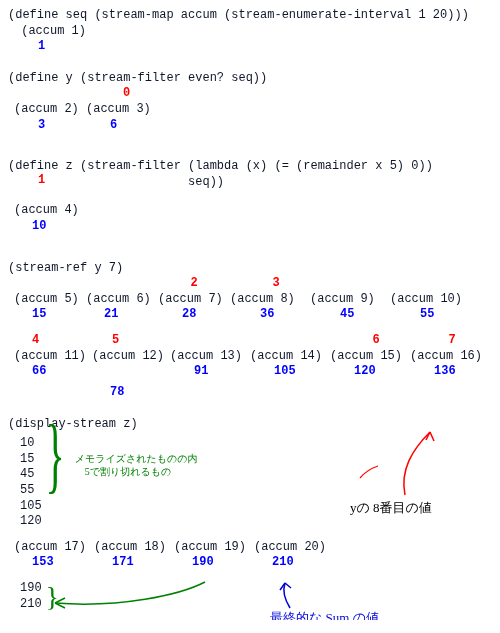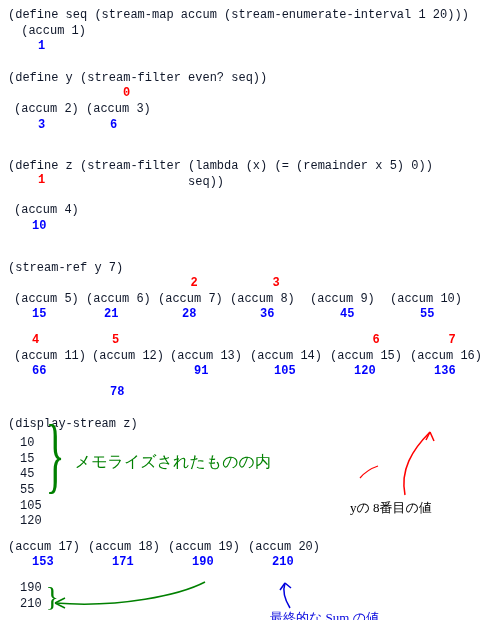--- a/index.html
+++ b/index.html
@@ -15,21 +15,21 @@
   }
   .code { white-space: pre; color: #0f172a; }
   .blue { color: #0000ff; font-weight: bold; }
   .red { color: #ff0000; font-weight: bold; }
   .row { display: flex; }
   .cell { min-width: 72px; }
   .cell-w { min-width: 80px; }
   .annot-green {
     font-family: "Comic Sans MS", "Segoe Script", cursive;
     color: #008000;
-    font-size: 16px;
+    font-size: 10px;
   }
   .annot-blue {
     font-family: "Comic Sans MS", "Segoe Script", cursive;
     color: #0000dd;
     font-size: 13px;
   }
   .annot-red {
     font-family: "Comic Sans MS", "Segoe Script", cursive;
     color: #000000;
     font-size: 13px;
@@ -152,28 +152,29 @@
     <div class="code">10</div>
     <div class="code">15</div>
     <div class="code">45</div>
     <div class="code">55</div>
     <div class="code">105</div>
     <div class="code">120</div>
   </div>
   <div class="brace-green" style="margin-left:4px; margin-top:6px; transform:scaleY(2.1);">}</div>
   <div class="annot-green" style="margin-left:10px; margin-top:16px;">
     <div>メモライズされたものの内</div>
+    <div style="margin-left:10px;">5で割り切れるもの</div>
   </div>
 </div>
 
 <div class="annot-red" style="position:absolute; left:350px; top:500px;">yの 8番目の値</div>
 
 <div class="spacer"></div>
 
-<div class="row" style="">
+<div class="row" style="margin-left:6px;">
   <div class="cell-w code">(accum 17)</div>
   <div class="cell-w code">(accum 18)</div>
   <div class="cell-w code">(accum 19)</div>
   <div class="cell-w code">(accum 20)</div>
 </div>
 <div class="row" style="margin-left:24px;">
   <div class="cell-w blue">153</div>
   <div class="cell-w blue">171</div>
   <div class="cell-w blue">190</div>
   <div class="cell-w blue">210</div>

